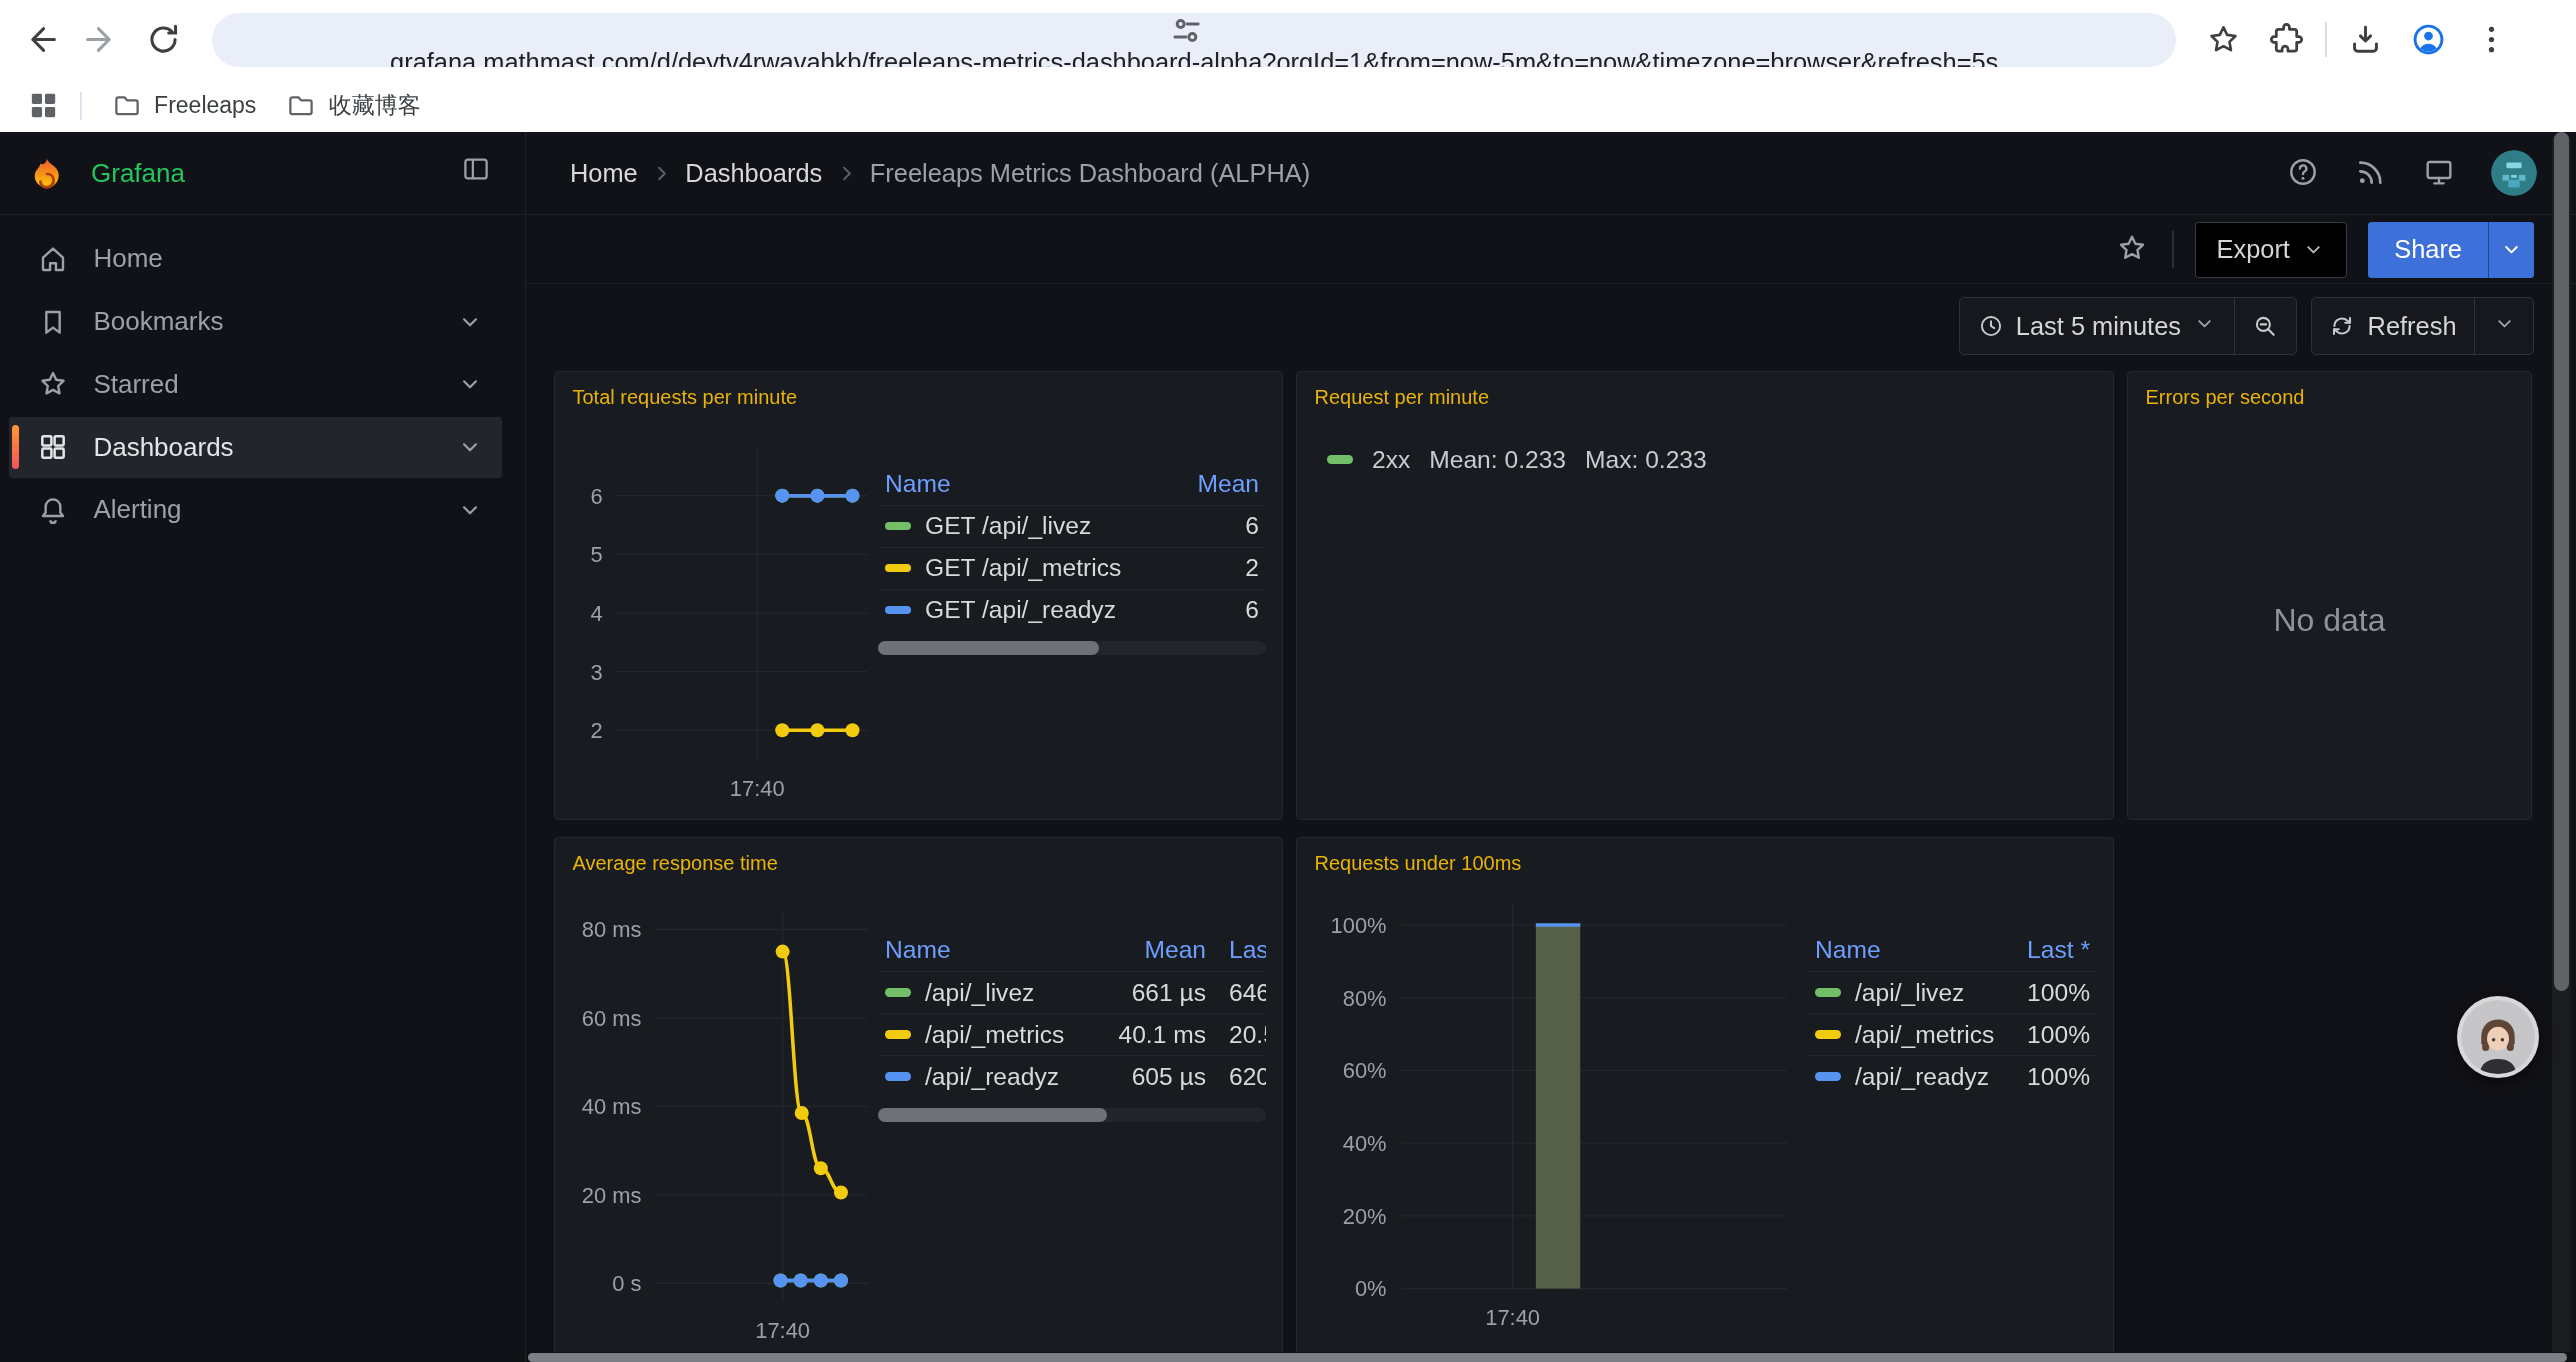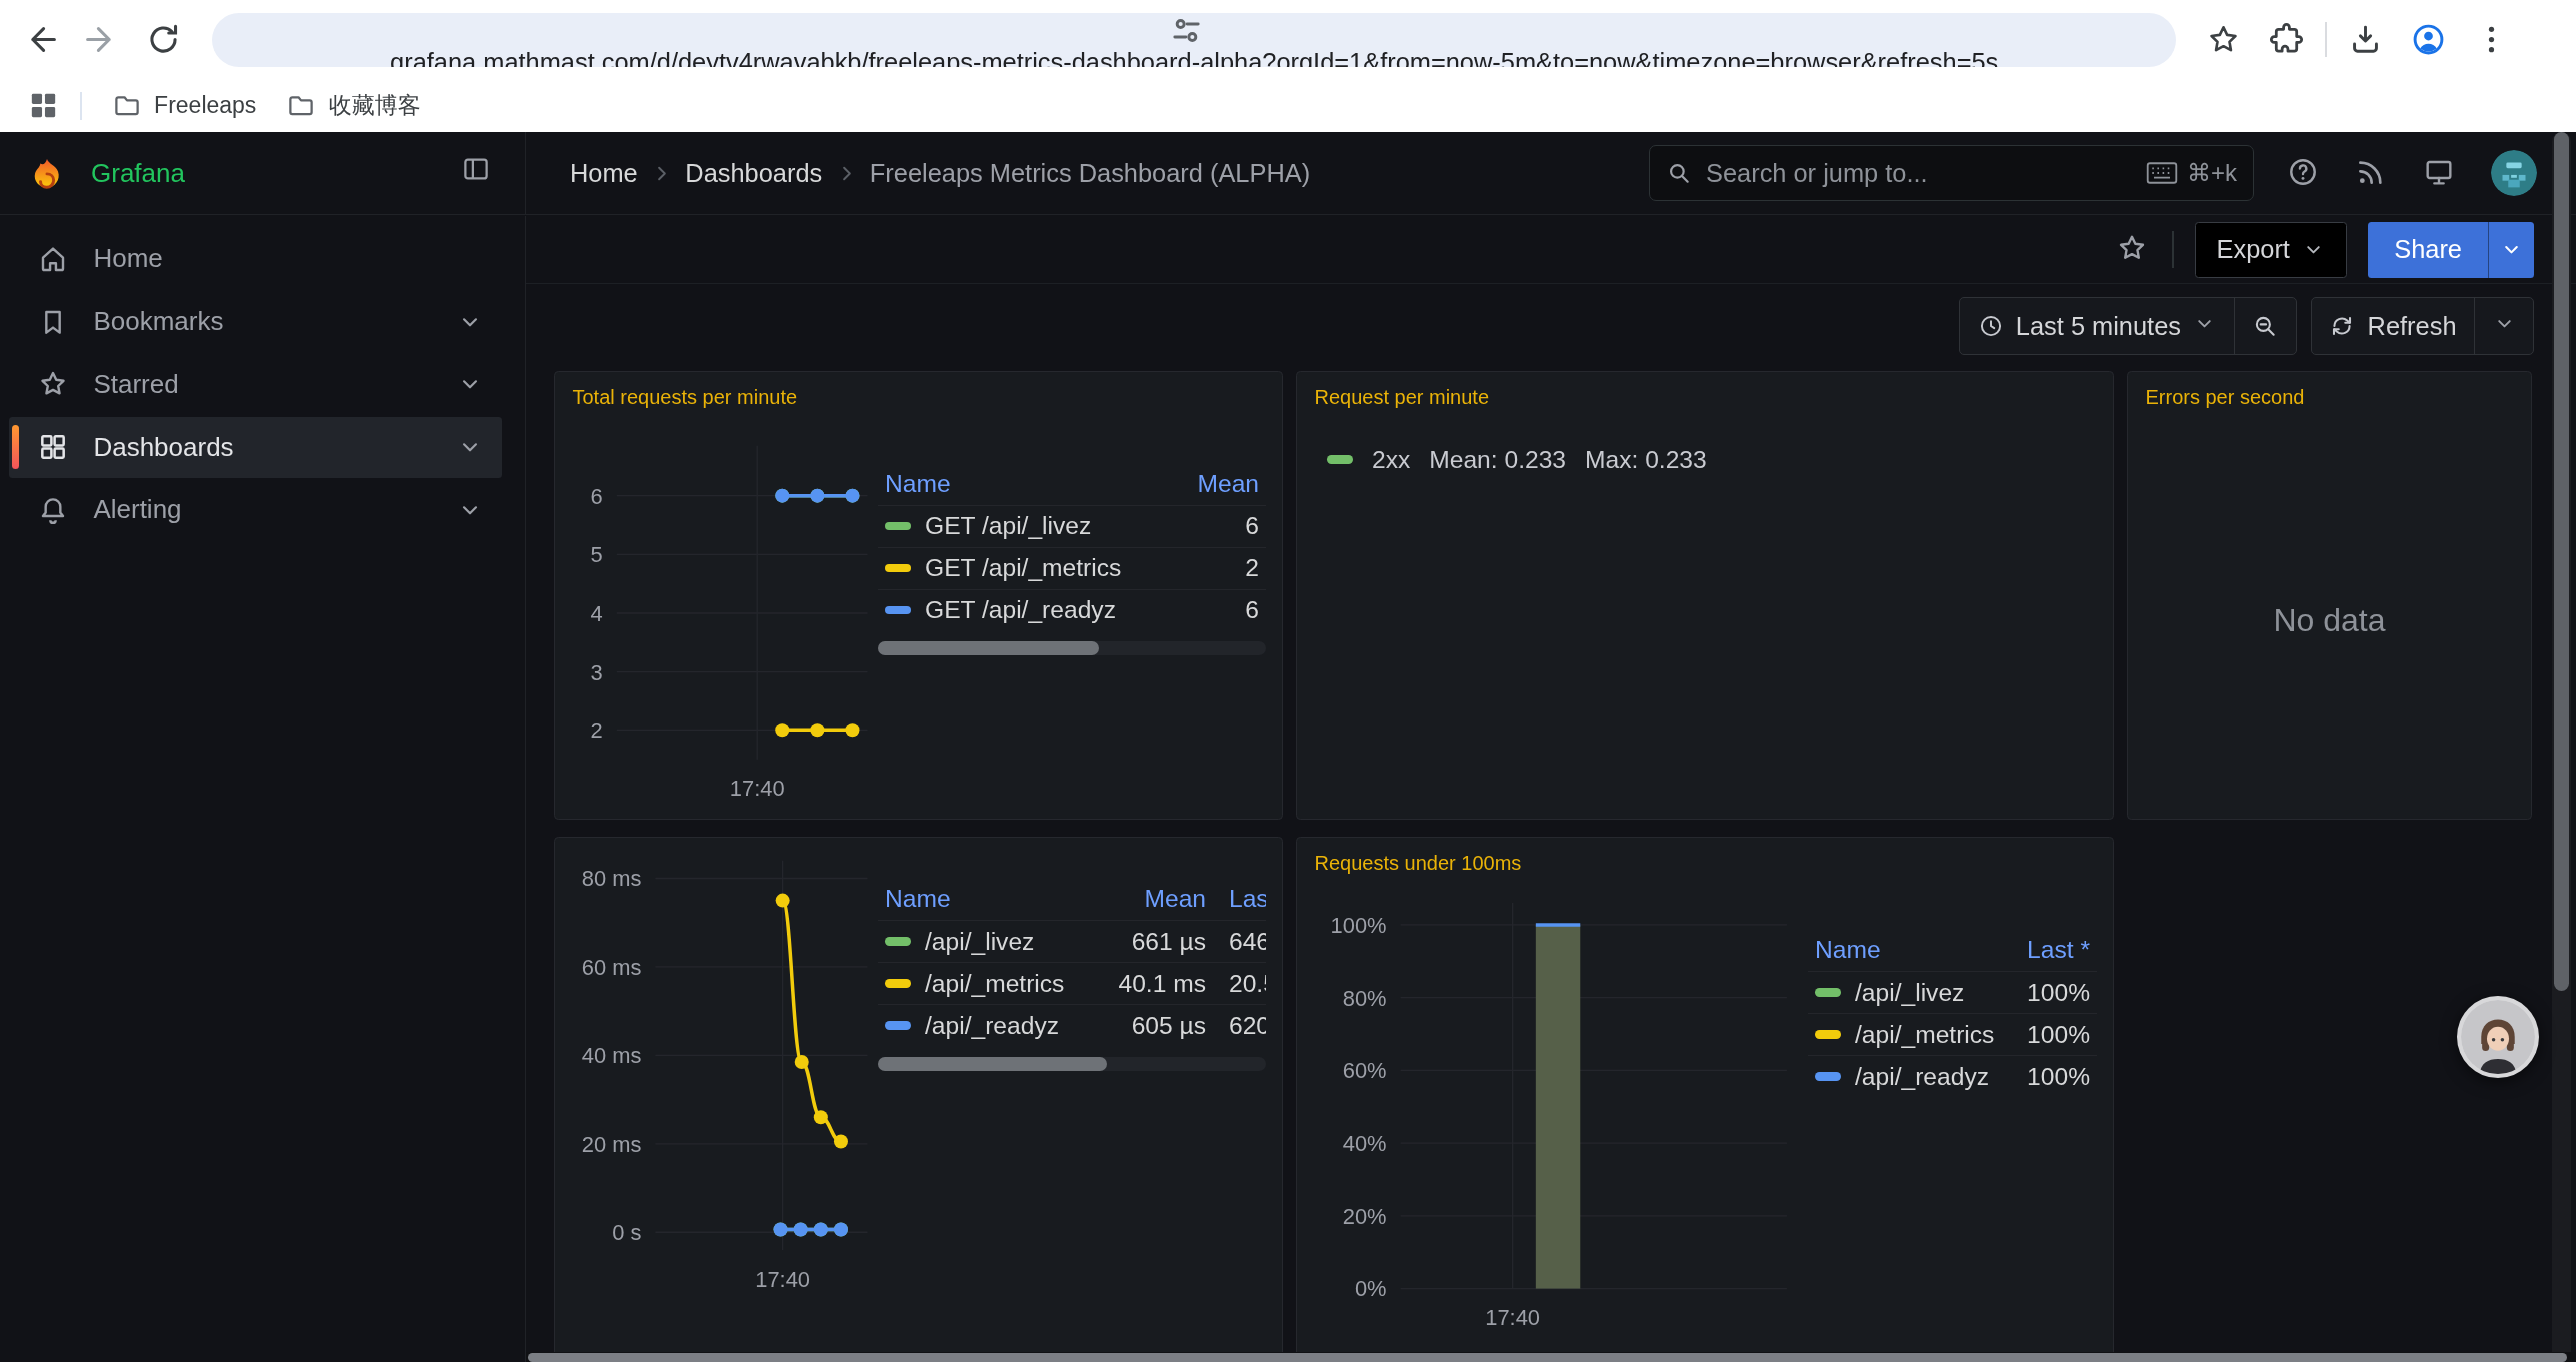--- a/index.html
+++ b/index.html
@@ -243,34 +243,20 @@
       <span class="crumb-sep"><svg viewBox="0 0 24 24" fill="none" stroke="currentColor" stroke-width="2" stroke-linecap="round" stroke-linejoin="round">
             <path d="M9.5 6l6 6-6 6"></path>
           </svg></span>
       <span class="crumb">Dashboards</span>
       <span class="crumb-sep"><svg viewBox="0 0 24 24" fill="none" stroke="currentColor" stroke-width="2" stroke-linecap="round" stroke-linejoin="round">
             <path d="M9.5 6l6 6-6 6"></path>
           </svg></span>
       <span class="crumb current">Freeleaps Metrics Dashboard (ALPHA)</span>
     </div>
     <div class="gnav-right">
-      <div class="gsearch">
-        <span class="mag"><svg viewBox="0 0 24 24" fill="none" stroke="currentColor" stroke-width="2" stroke-linecap="round">
-              <circle cx="10.5" cy="10.5" r="5.8"></circle>
-              <path d="M15 15l5 5"></path>
-            </svg></span>
-        <span class="ph">Search or jump to...</span>
-        <span class="kbd">
-          <svg viewBox="0 0 28 22" fill="none" stroke="currentColor" stroke-width="1.6">
-              <rect x="1.5" y="2.5" width="25" height="17" rx="2"></rect>
-              <path d="M5.5 7h1.4M10 7h1.4M14.5 7h1.4M19 7h1.4M5.5 11h1.4M10 11h1.4M14.5 11h1.4M19 11h1.4M7 15h14"></path>
-            </svg>
-          <span>⌘+k</span>
-        </span>
-      </div>
       <span class="gnav-ic">
         <svg viewBox="0 0 24 24" fill="none" stroke="currentColor" stroke-width="1.8" stroke-linecap="round">
             <circle cx="12" cy="12" r="8.8"></circle>
             <path d="M9.7 9.4a2.4 2.4 0 1 1 3.5 2.2c-.8.4-1.2 1-1.2 1.9"></path>
             <circle cx="12" cy="16.8" r="1.1" fill="currentColor" stroke="none"></circle>
           </svg>
       </span>
       <span class="gnav-ic">
         <svg viewBox="0 0 24 24" fill="none" stroke="currentColor" stroke-width="2" stroke-linecap="round">
             <circle cx="5.5" cy="18.5" r="1.8" fill="currentColor" stroke="none"></circle>
@@ -506,20 +492,21 @@
 
           <div class="panel p-w3 p-h1" style="display:flex;flex-direction:column;">
             <div class="p-title">Errors per second</div>
             <div class="nodata">No data</div>
           </div>
         </div>
 
         <div class="prow row2">
 
           <div class="panel p-w1 p-h2">
+            <div class="p-title">Average response time</div>
             <div class="p-body">
               <div class="chart"><svg width="309" height="468" viewBox="0 0 352 534">
                     <line x1="96" x2="338" y1="46.181818181818166" y2="46.181818181818166" stroke="#24262c" stroke-width="1.5"></line>
                     <text x="80" y="55.181818181818166" fill="#9da0a8" font-size="25" text-anchor="end">80 ms</text>
                     <line x1="96" x2="338" y1="147.09090909090907" y2="147.09090909090907" stroke="#24262c" stroke-width="1.5"></line>
                     <text x="80" y="156.09090909090907" fill="#9da0a8" font-size="25" text-anchor="end">60 ms</text>
                     <line x1="96" x2="338" y1="248" y2="248" stroke="#24262c" stroke-width="1.5"></line>
                     <text x="80" y="257" fill="#9da0a8" font-size="25" text-anchor="end">40 ms</text>
                     <line x1="96" x2="338" y1="348.90909090909093" y2="348.90909090909093" stroke="#24262c" stroke-width="1.5"></line>
                     <text x="80" y="357.90909090909093" fill="#9da0a8" font-size="25" text-anchor="end">20 ms</text>

